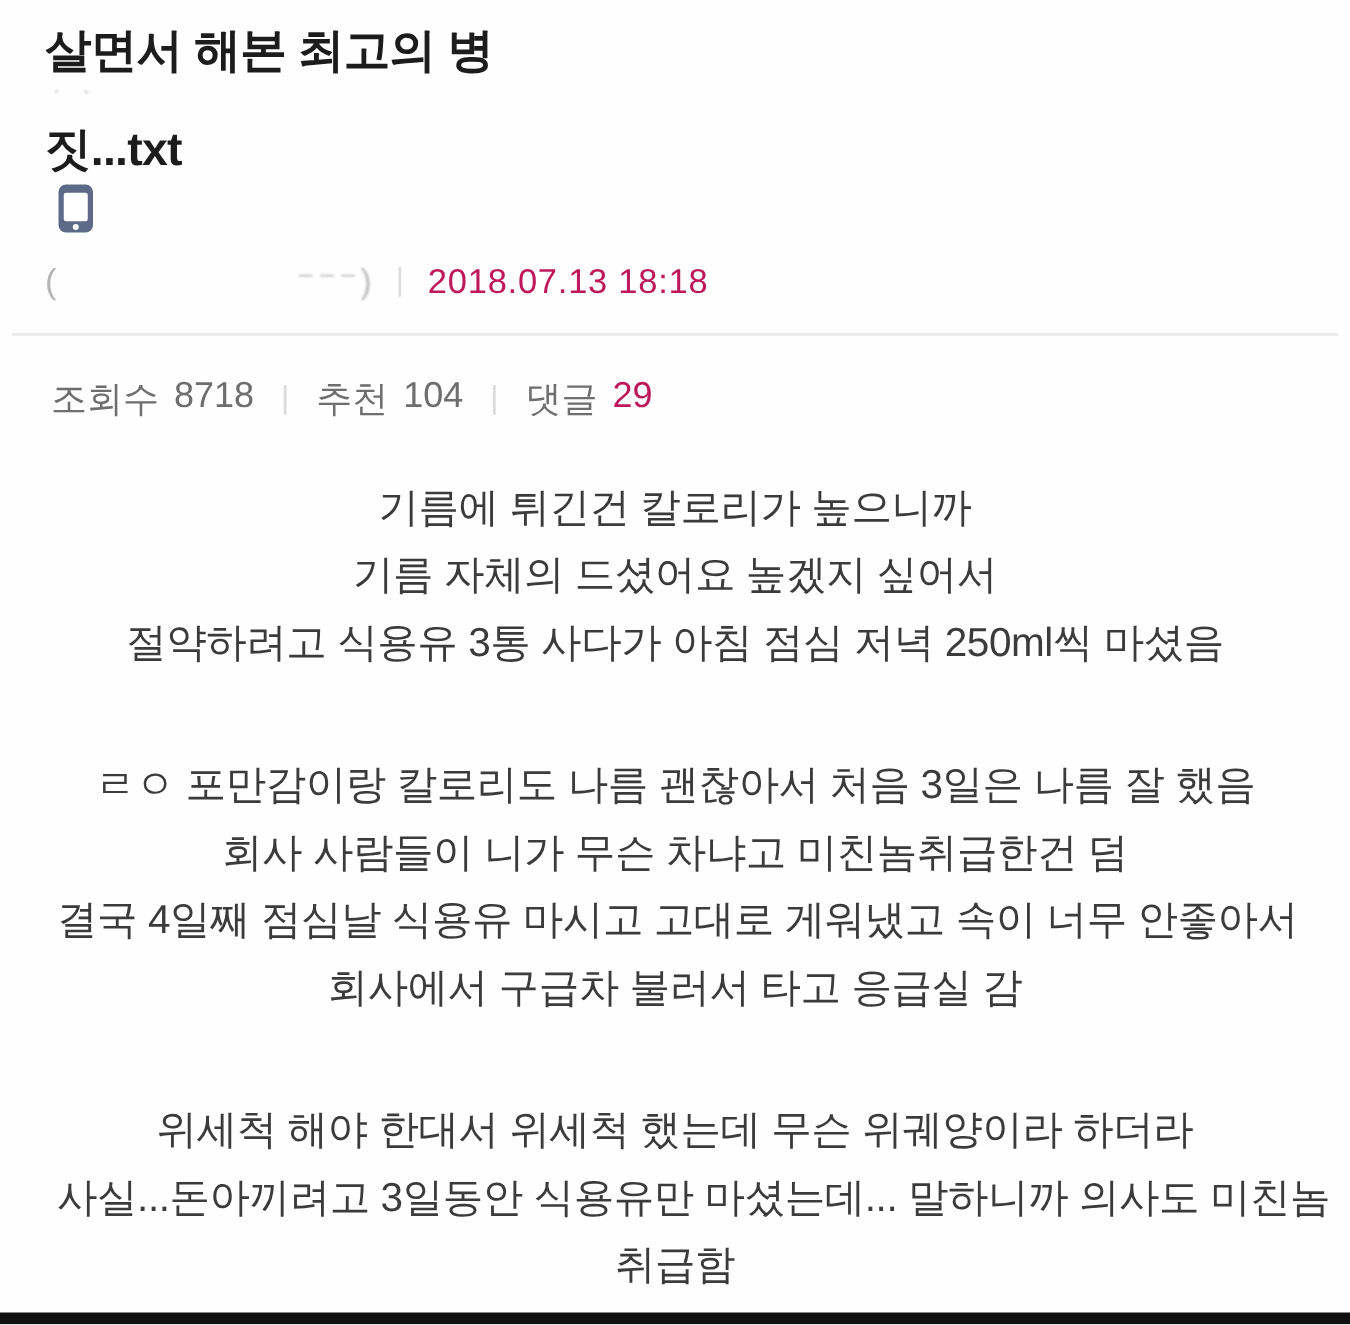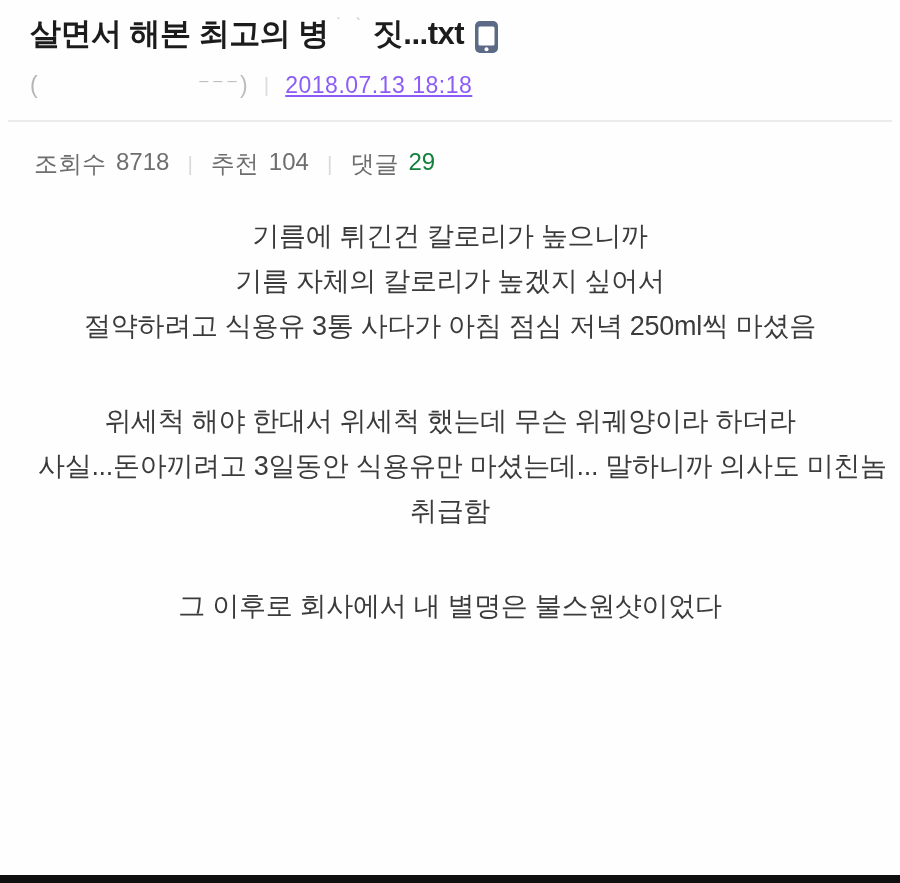--- a/index.html
+++ b/index.html
@@ -14,23 +14,24 @@
   }
   
   .header { padding: 14px 30px 0 30px; }
   .title {
     margin: 0;
     font-size: 31px;
     font-weight: bold;
     color: #1c1c1c;
     letter-spacing: -0.5px;
     display: flex;
-    align-items: flex-end;
+    align-items: flex-start;
     gap: 2px;
     line-height: 40px;
+    flex-direction: column;
   }
   .censored {
     display: inline-block;
     width: 40px;
     color: #c9c9c9;
     font-size: 18px;
     font-weight: normal;
     text-align: center;
     align-self: flex-start;
     line-height: 22px;
@@ -43,38 +44,38 @@
     font-size: 23px;
     color: #a9a9a9;
     display: flex;
     align-items: center;
     height: 30px;
   }
   .byline .paren { color: #b5b5b5; }
   .byline .author-gap { display: inline-block; width: 160px; height: 26px; }
   .byline .marks { color: #bdbdbd; letter-spacing: 2px; filter: blur(0.7px); }
   .byline .pipe { color: #dcdcdc; margin: 0 16px 0 14px; font-size: 21px; }
-  .byline .date { color: #8b5cf6; letter-spacing: 0.5px; text-decoration: underline; }
+  .byline .date { color: #be185d; letter-spacing: 0.5px; }
   
   .divider {
     border: none;
     border-top: 2px solid #ebebeb;
     margin: 20px 8px 0 8px;
   }
   
   .stats {
     padding: 26px 42px 0 34px;
     font-size: 24px;
     color: #6e6e6e;
     display: flex;
     align-items: center;
   }
   .stats .stat { display: inline-flex; gap: 10px; }
   .stats .pipe { color: #d9d9d9; margin: 0 18px; font-size: 21px; }
-  .stats .comments-count { color: #15803d; text-align: right; }
+  .stats .comments-count { color: #be185d; text-align: right; }
   
   .body {
     padding: 34px 38px 0 38px;
     font-size: 27px;
     color: #3b3b3b;
     letter-spacing: -0.3px;
   }
   .para { margin: 0 0 50px 0; text-align: center; }
   .para:last-child { margin-bottom: 0; }
   .line { display: block; line-height: 45px; white-space: nowrap; }
@@ -128,22 +129,28 @@
     <span class="pipe">|</span>
     <span class="stat">
       <span>댓글</span>
       <span class="comments-count">29</span>
     </span>
   </div>
 
   <main class="body">
     <p class="para">
       <span class="line">기름에 튀긴건 칼로리가 높으니까</span>
-      <span class="line">기름 자체의 칼로리가 높겠지 싶어서</span>
+      <span class="line">기름 자체의 드셨어요 높겠지 싶어서</span>
       <span class="line">절약하려고 식용유 3통 사다가 아침 점심 저녁 250ml씩 마셨음</span>
+    </p>
+    <p class="para">
+      <span class="line">ㄹㅇ 포만감이랑 칼로리도 나름 괜찮아서 처음 3일은 나름 잘 했음</span>
+      <span class="line">회사 사람들이 니가 무슨 차냐고 미친놈취급한건 덤</span>
+      <span class="line">결국 4일째 점심날 식용유 마시고 고대로 게워냈고 속이 너무 안좋아서</span>
+      <span class="line">회사에서 구급차 불러서 타고 응급실 감</span>
     </p>
     <p class="para">
       <span class="line">위세척 해야 한대서 위세척 했는데 무슨 위궤양이라 하더라</span>
       <span class="line">사실...돈아끼려고 3일동안 식용유만 마셨는데... 말하니까 의사도 미친놈</span>
       <span class="line">취급함</span>
     </p>
     <p class="para">
       <span class="line">그 이후로 회사에서 내 별명은 불스원샷이었다</span>
     </p>
   </main>

